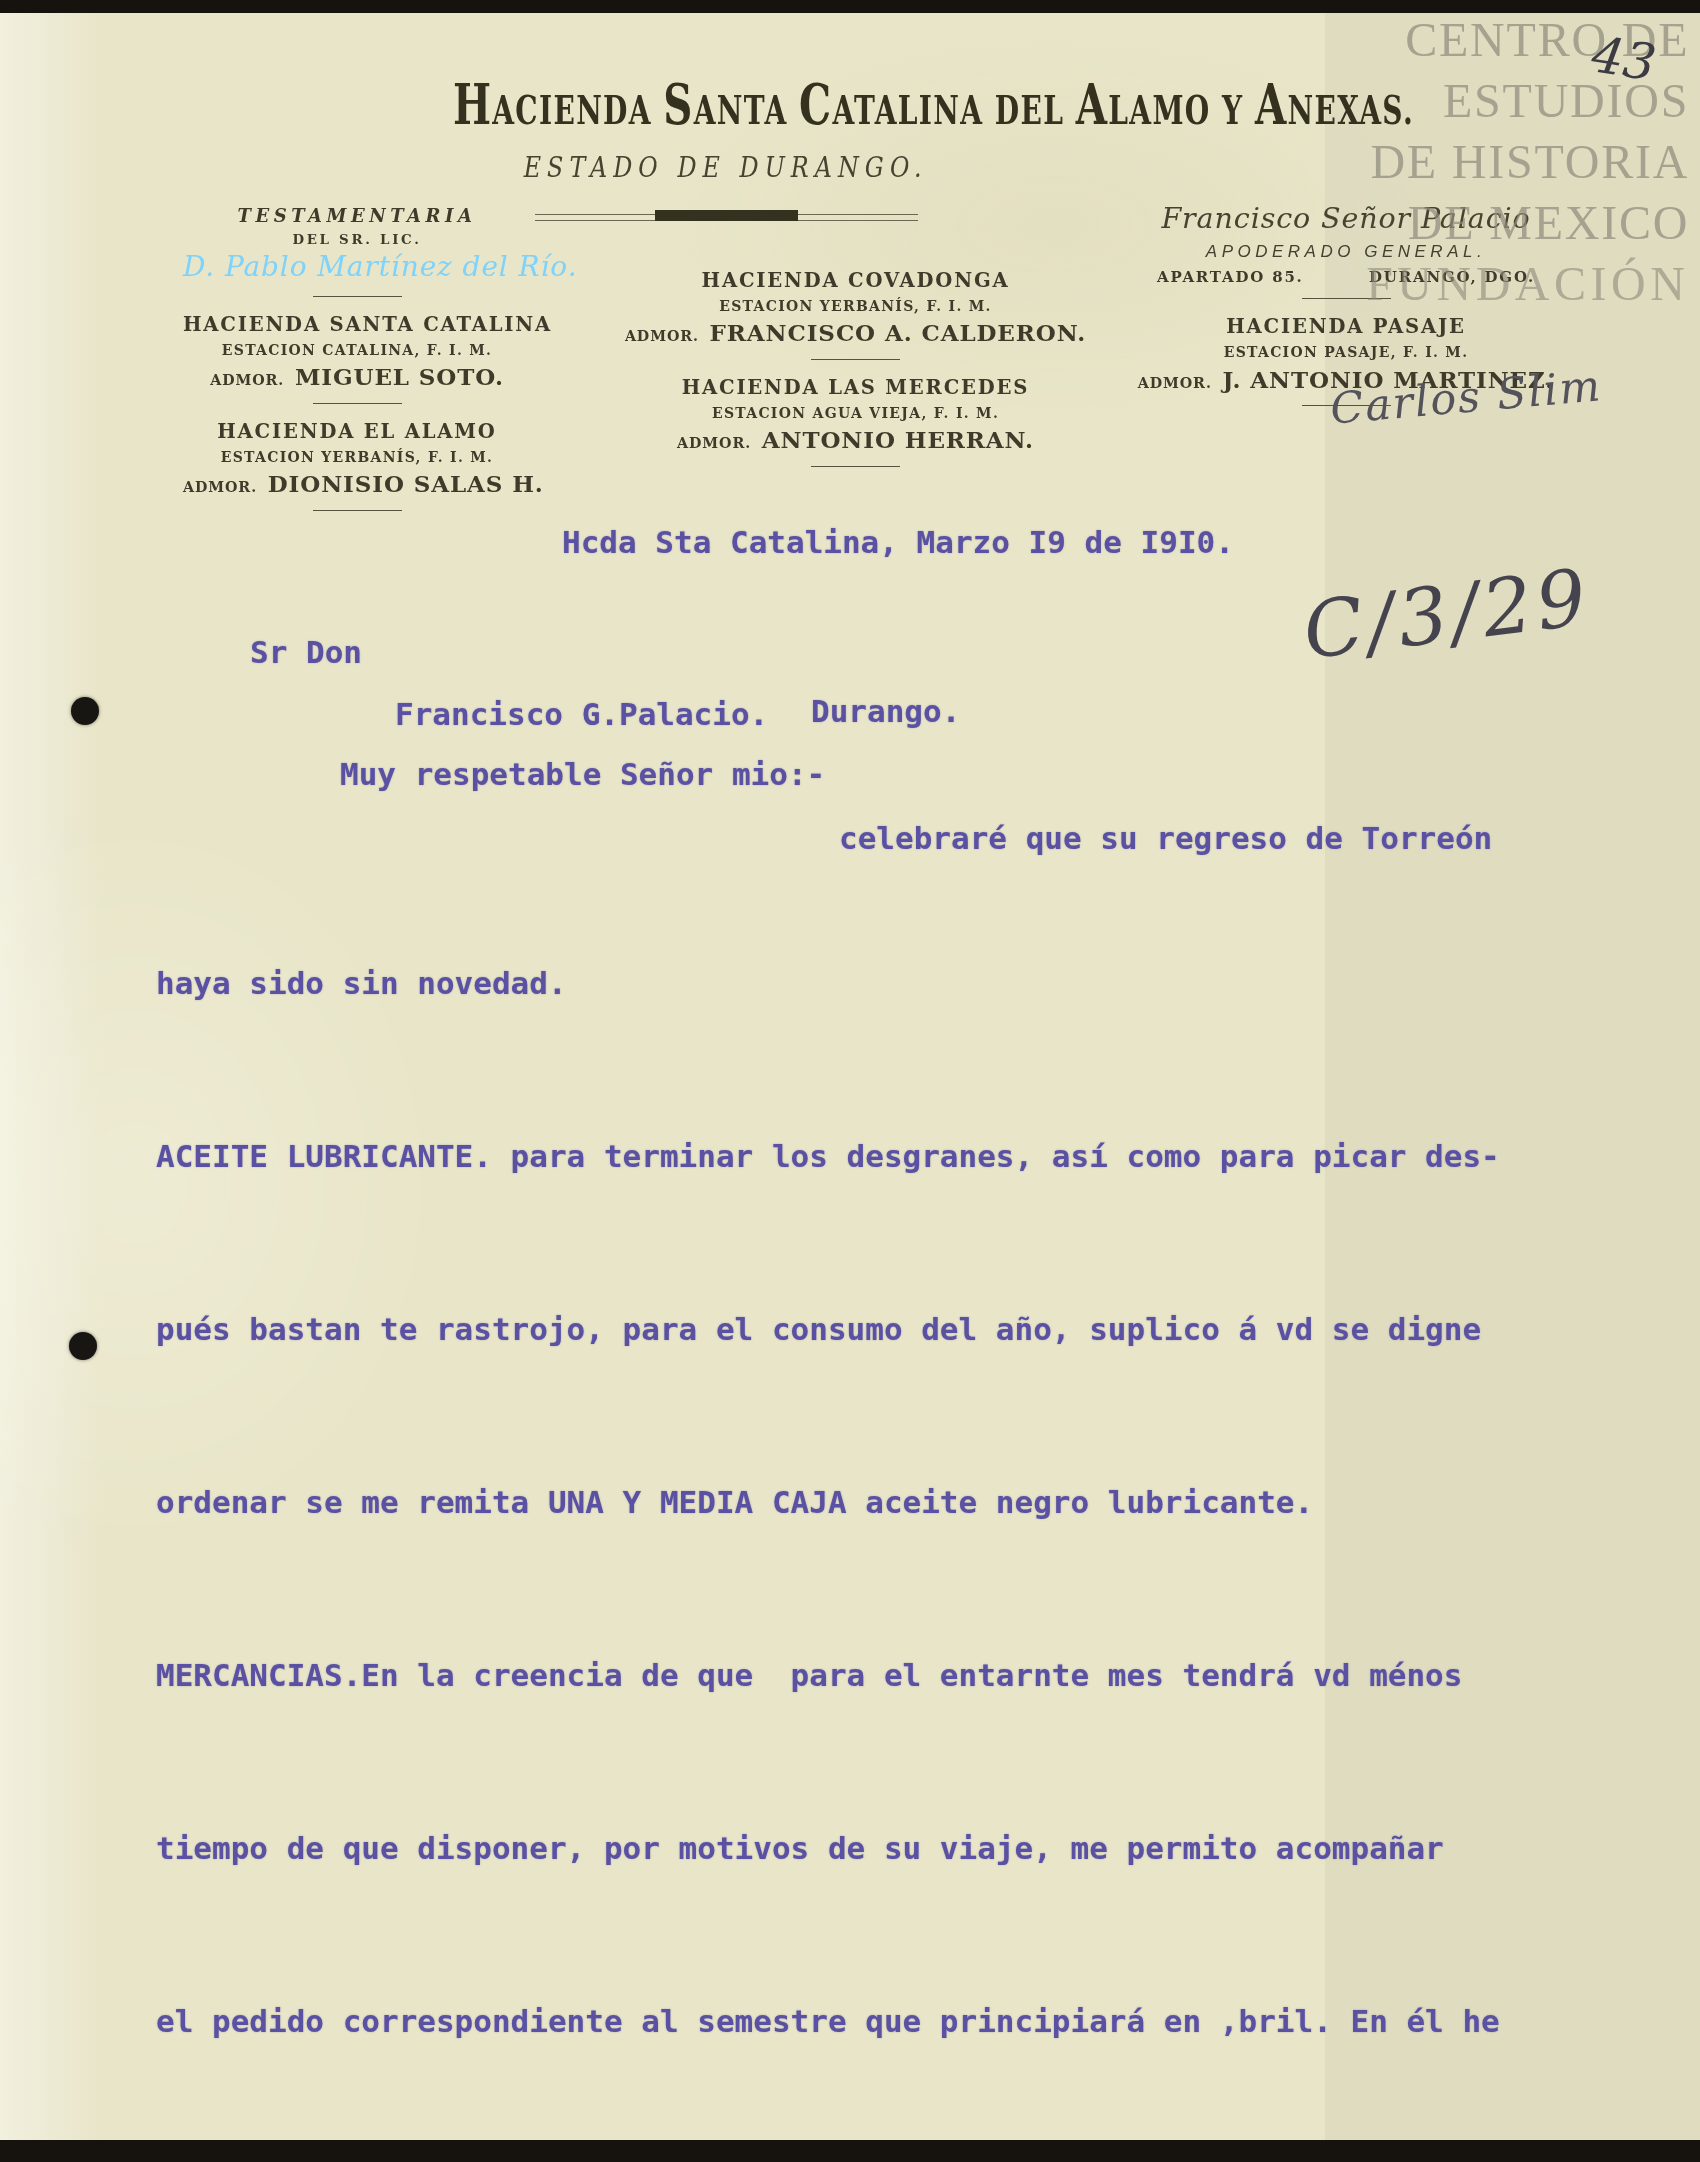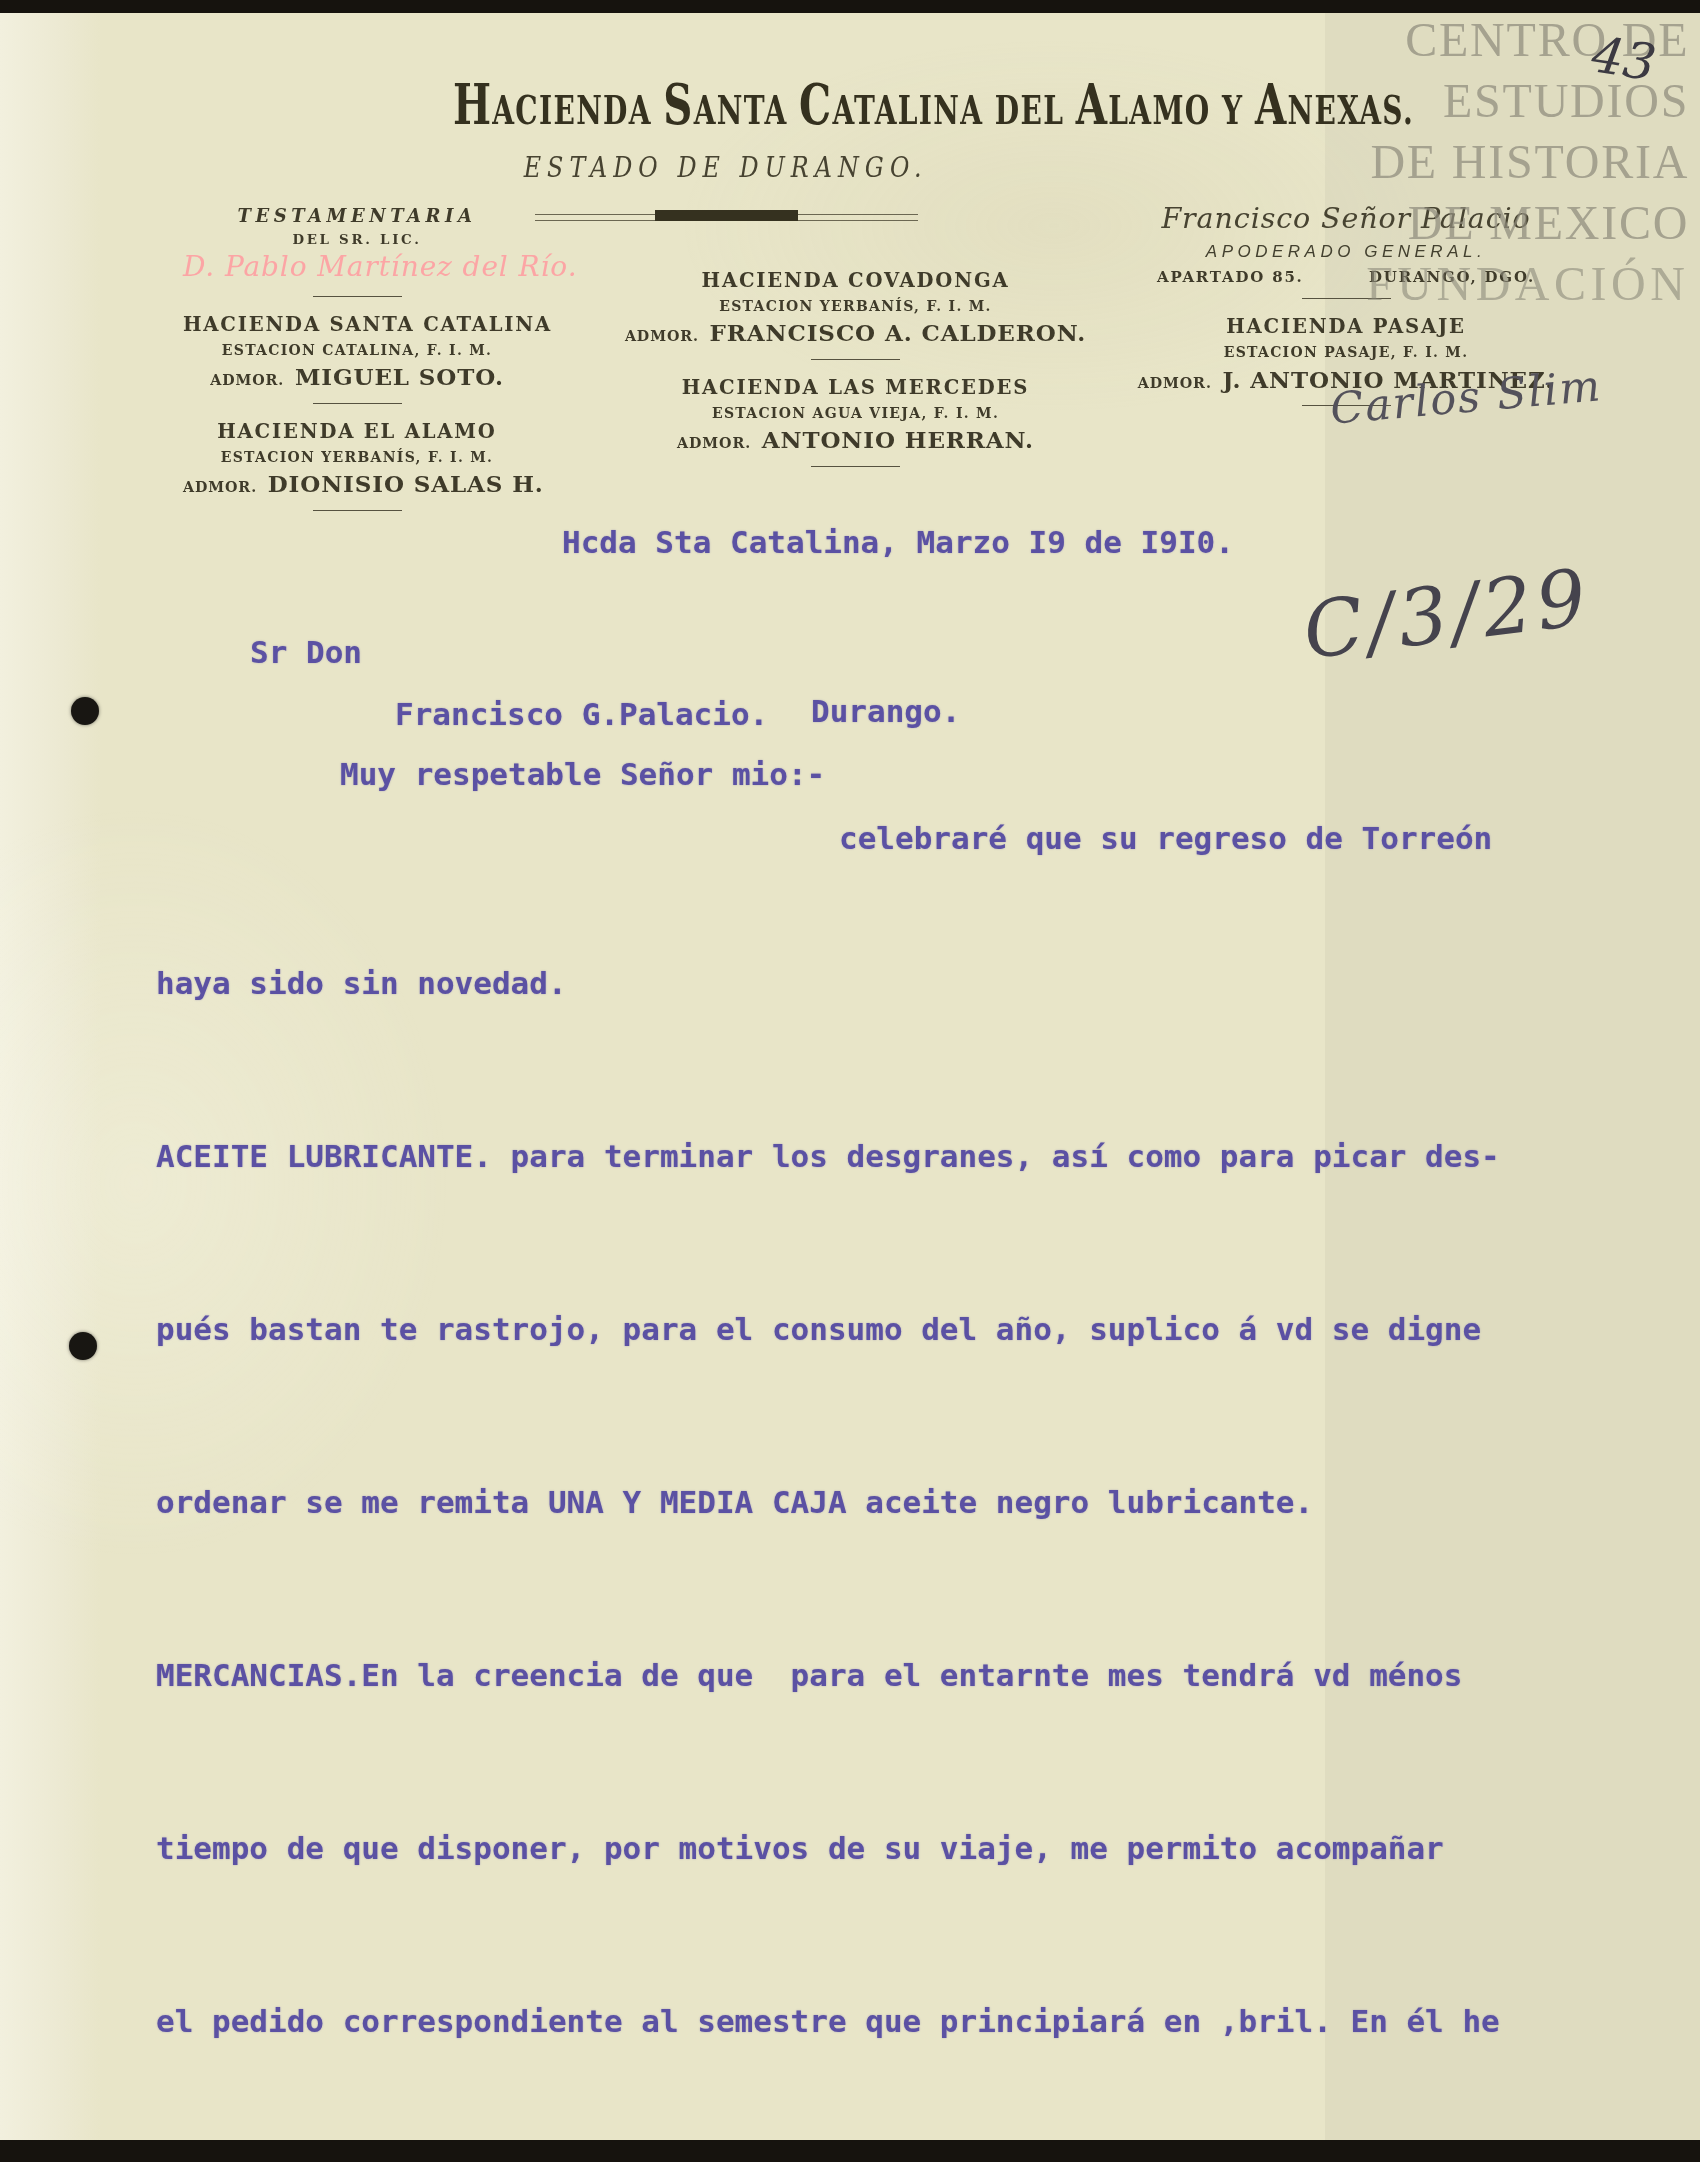--- a/index.html
+++ b/index.html
@@ -37,21 +37,21 @@
     border-top:0.9px solid #6b6752;border-bottom:0.9px solid #6b6752;}
   .ornament .bar{position:absolute;left:120px;top:-5.3px;width:143px;height:11.6px;background:#35311f;}
 
   .col{position:absolute;text-align:center;white-space:nowrap;}
   .col-left{left:183px;top:205px;width:348px;}
   .col-center{left:615px;top:269px;width:481px;}
   .col-right{left:1132px;top:201px;width:428px;}
 
   .estate-label{font-style:italic;font-size:18px;letter-spacing:4.5px;font-weight:bold;}
   .estate-sub{font-size:13.4px;letter-spacing:2.7px;font-weight:bold;margin-top:4.5px;}
-  .script-name{font-style:italic;font-size:28px;margin-top:3.6px;letter-spacing:0.9px;color:#fca5a5;}
+  .script-name{font-style:italic;font-size:28px;margin-top:3.6px;letter-spacing:0.9px;color:#7dd3fc;}
   .agent-name{font-style:italic;font-size:28.5px;letter-spacing:0.9px;color:#474331;line-height:36px;}
   .agent-title{font-family:"Liberation Sans",sans-serif;font-style:italic;font-size:17px;
     letter-spacing:4.5px;margin-top:5.3px;color:#43402f;}
   .agent-box-row{display:flex;justify-content:space-between;padding:0 25px;margin-top:5.3px;
     font-weight:bold;font-size:15px;letter-spacing:1.8px;}
   .lh-rule{width:89px;margin:12.5px auto 16px auto;border-top:1.8px solid #565240;}
 
   .hac-name{font-weight:bold;font-size:19.6px;letter-spacing:1.8px;}
   .hac-station{font-weight:bold;font-size:14px;letter-spacing:1.3px;margin-top:6.2px;}
   .hac-admor{margin-top:5.3px;}

